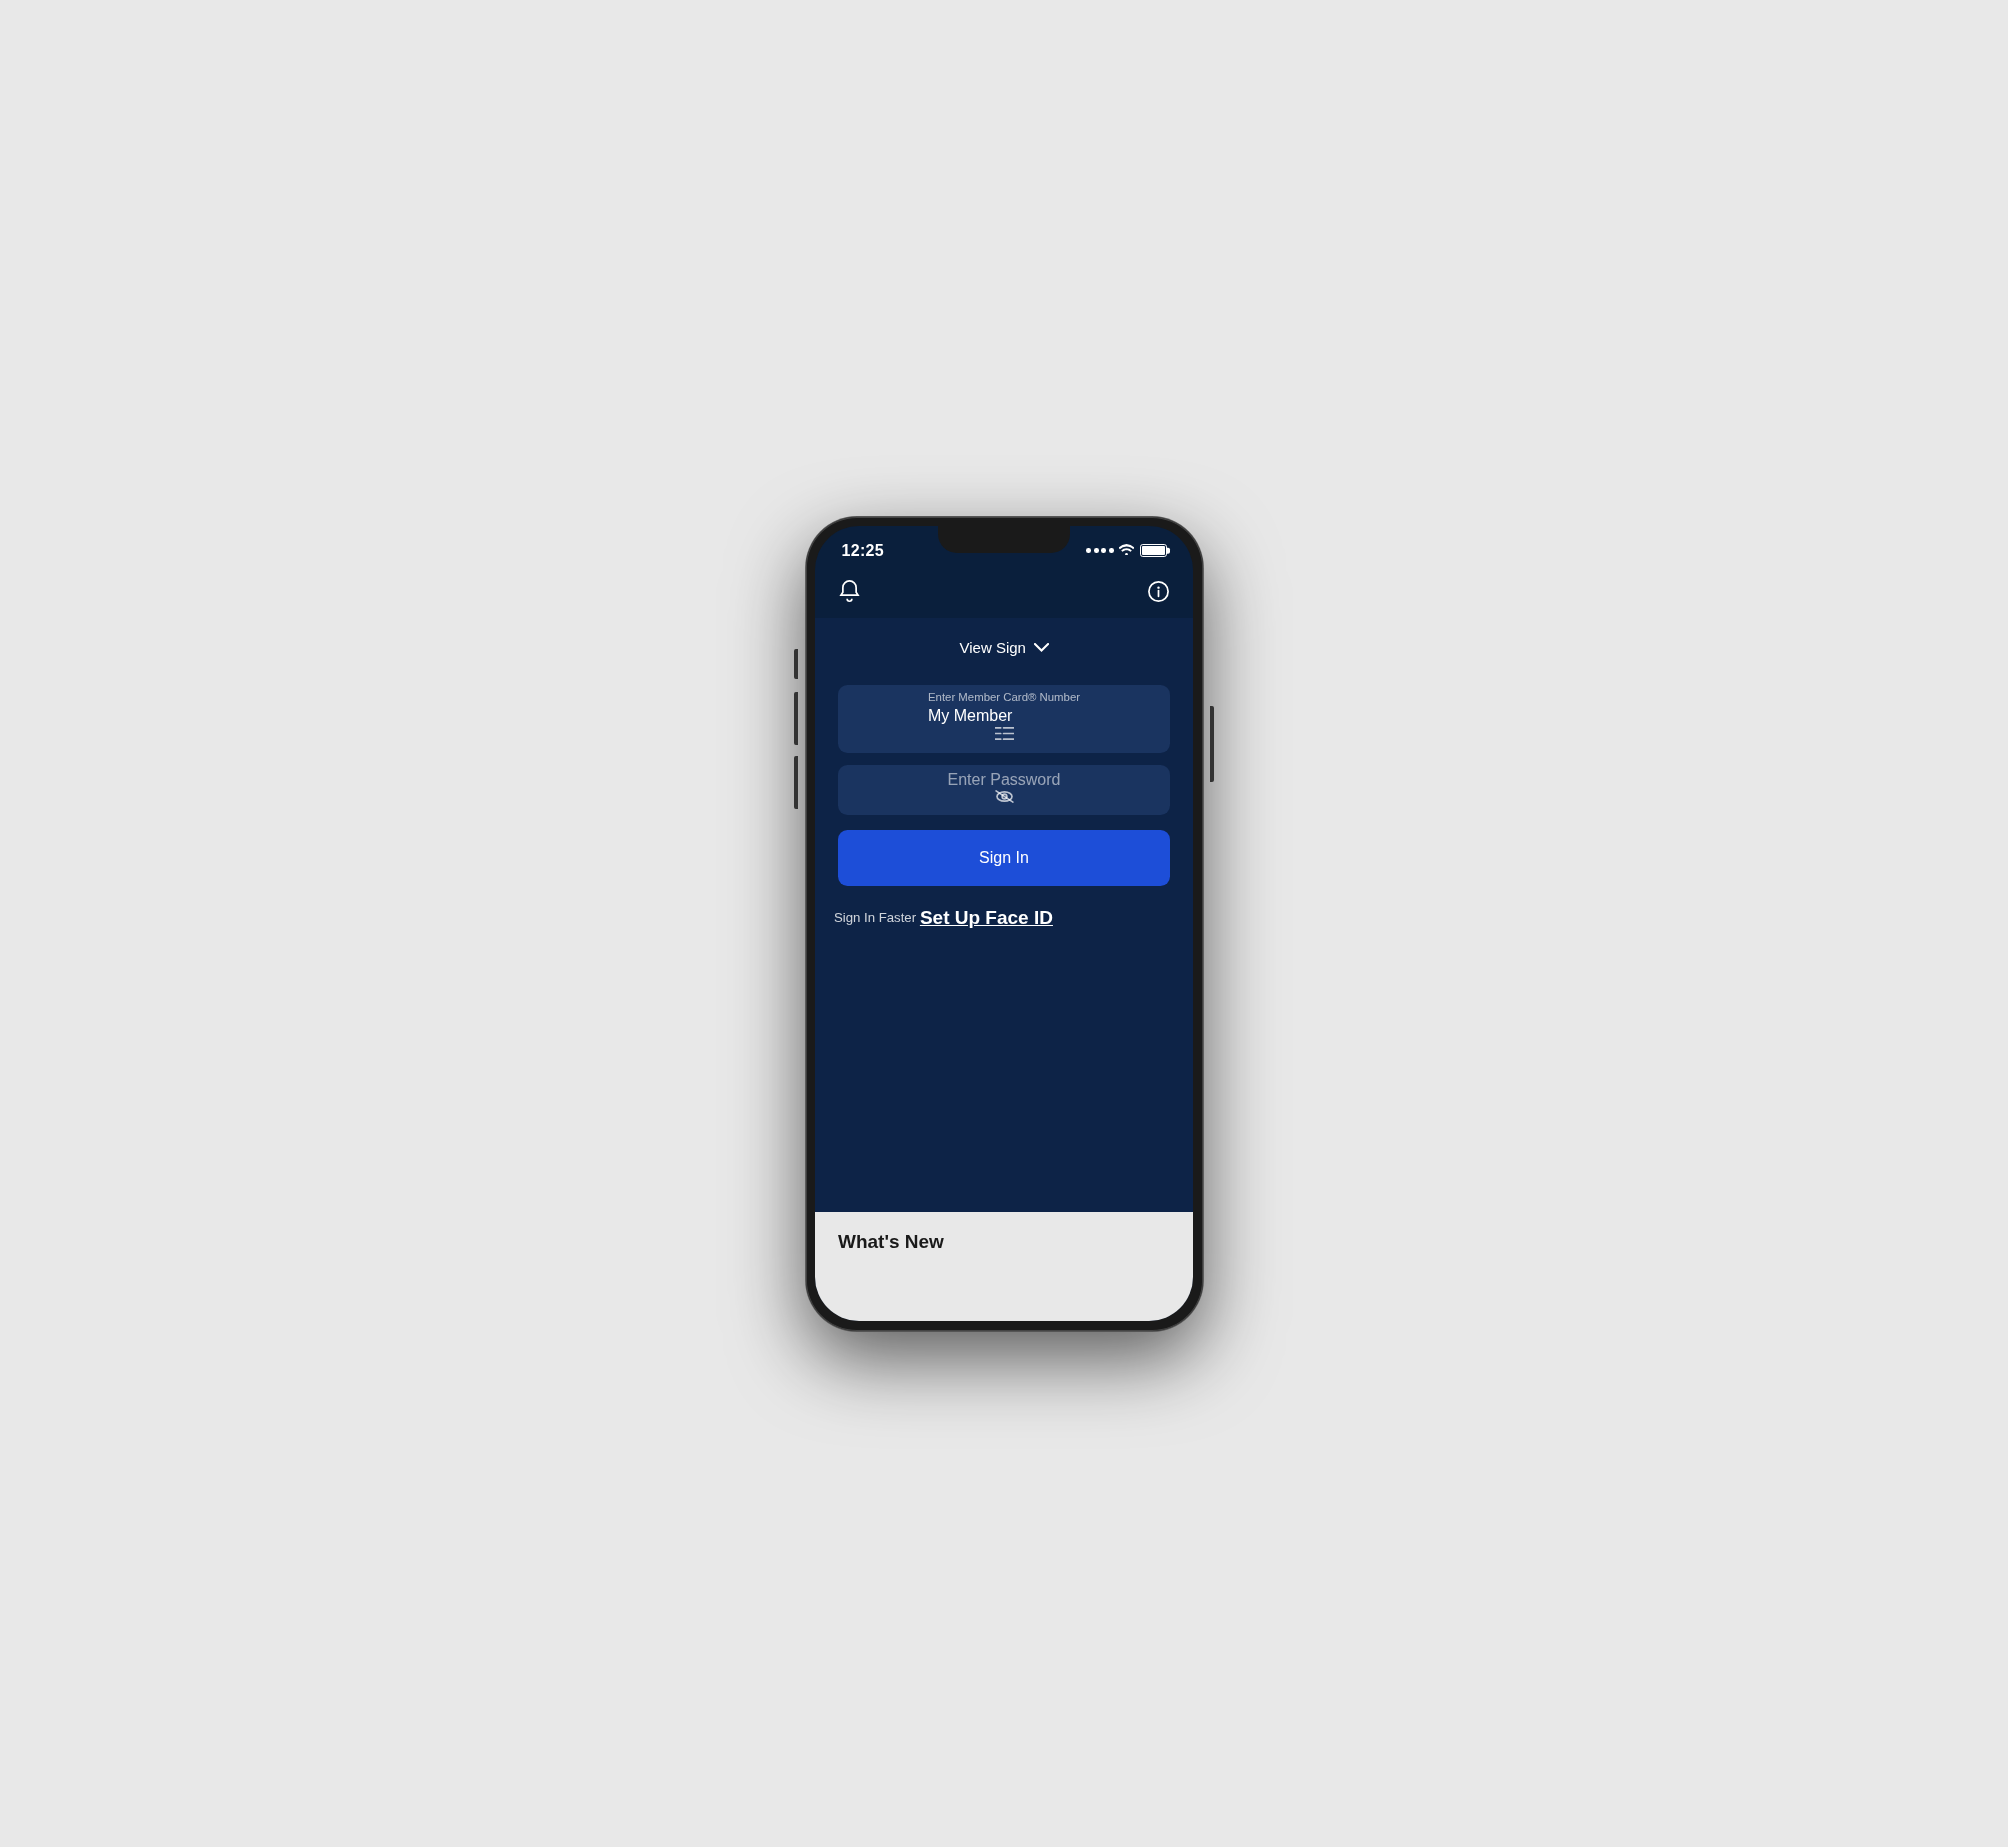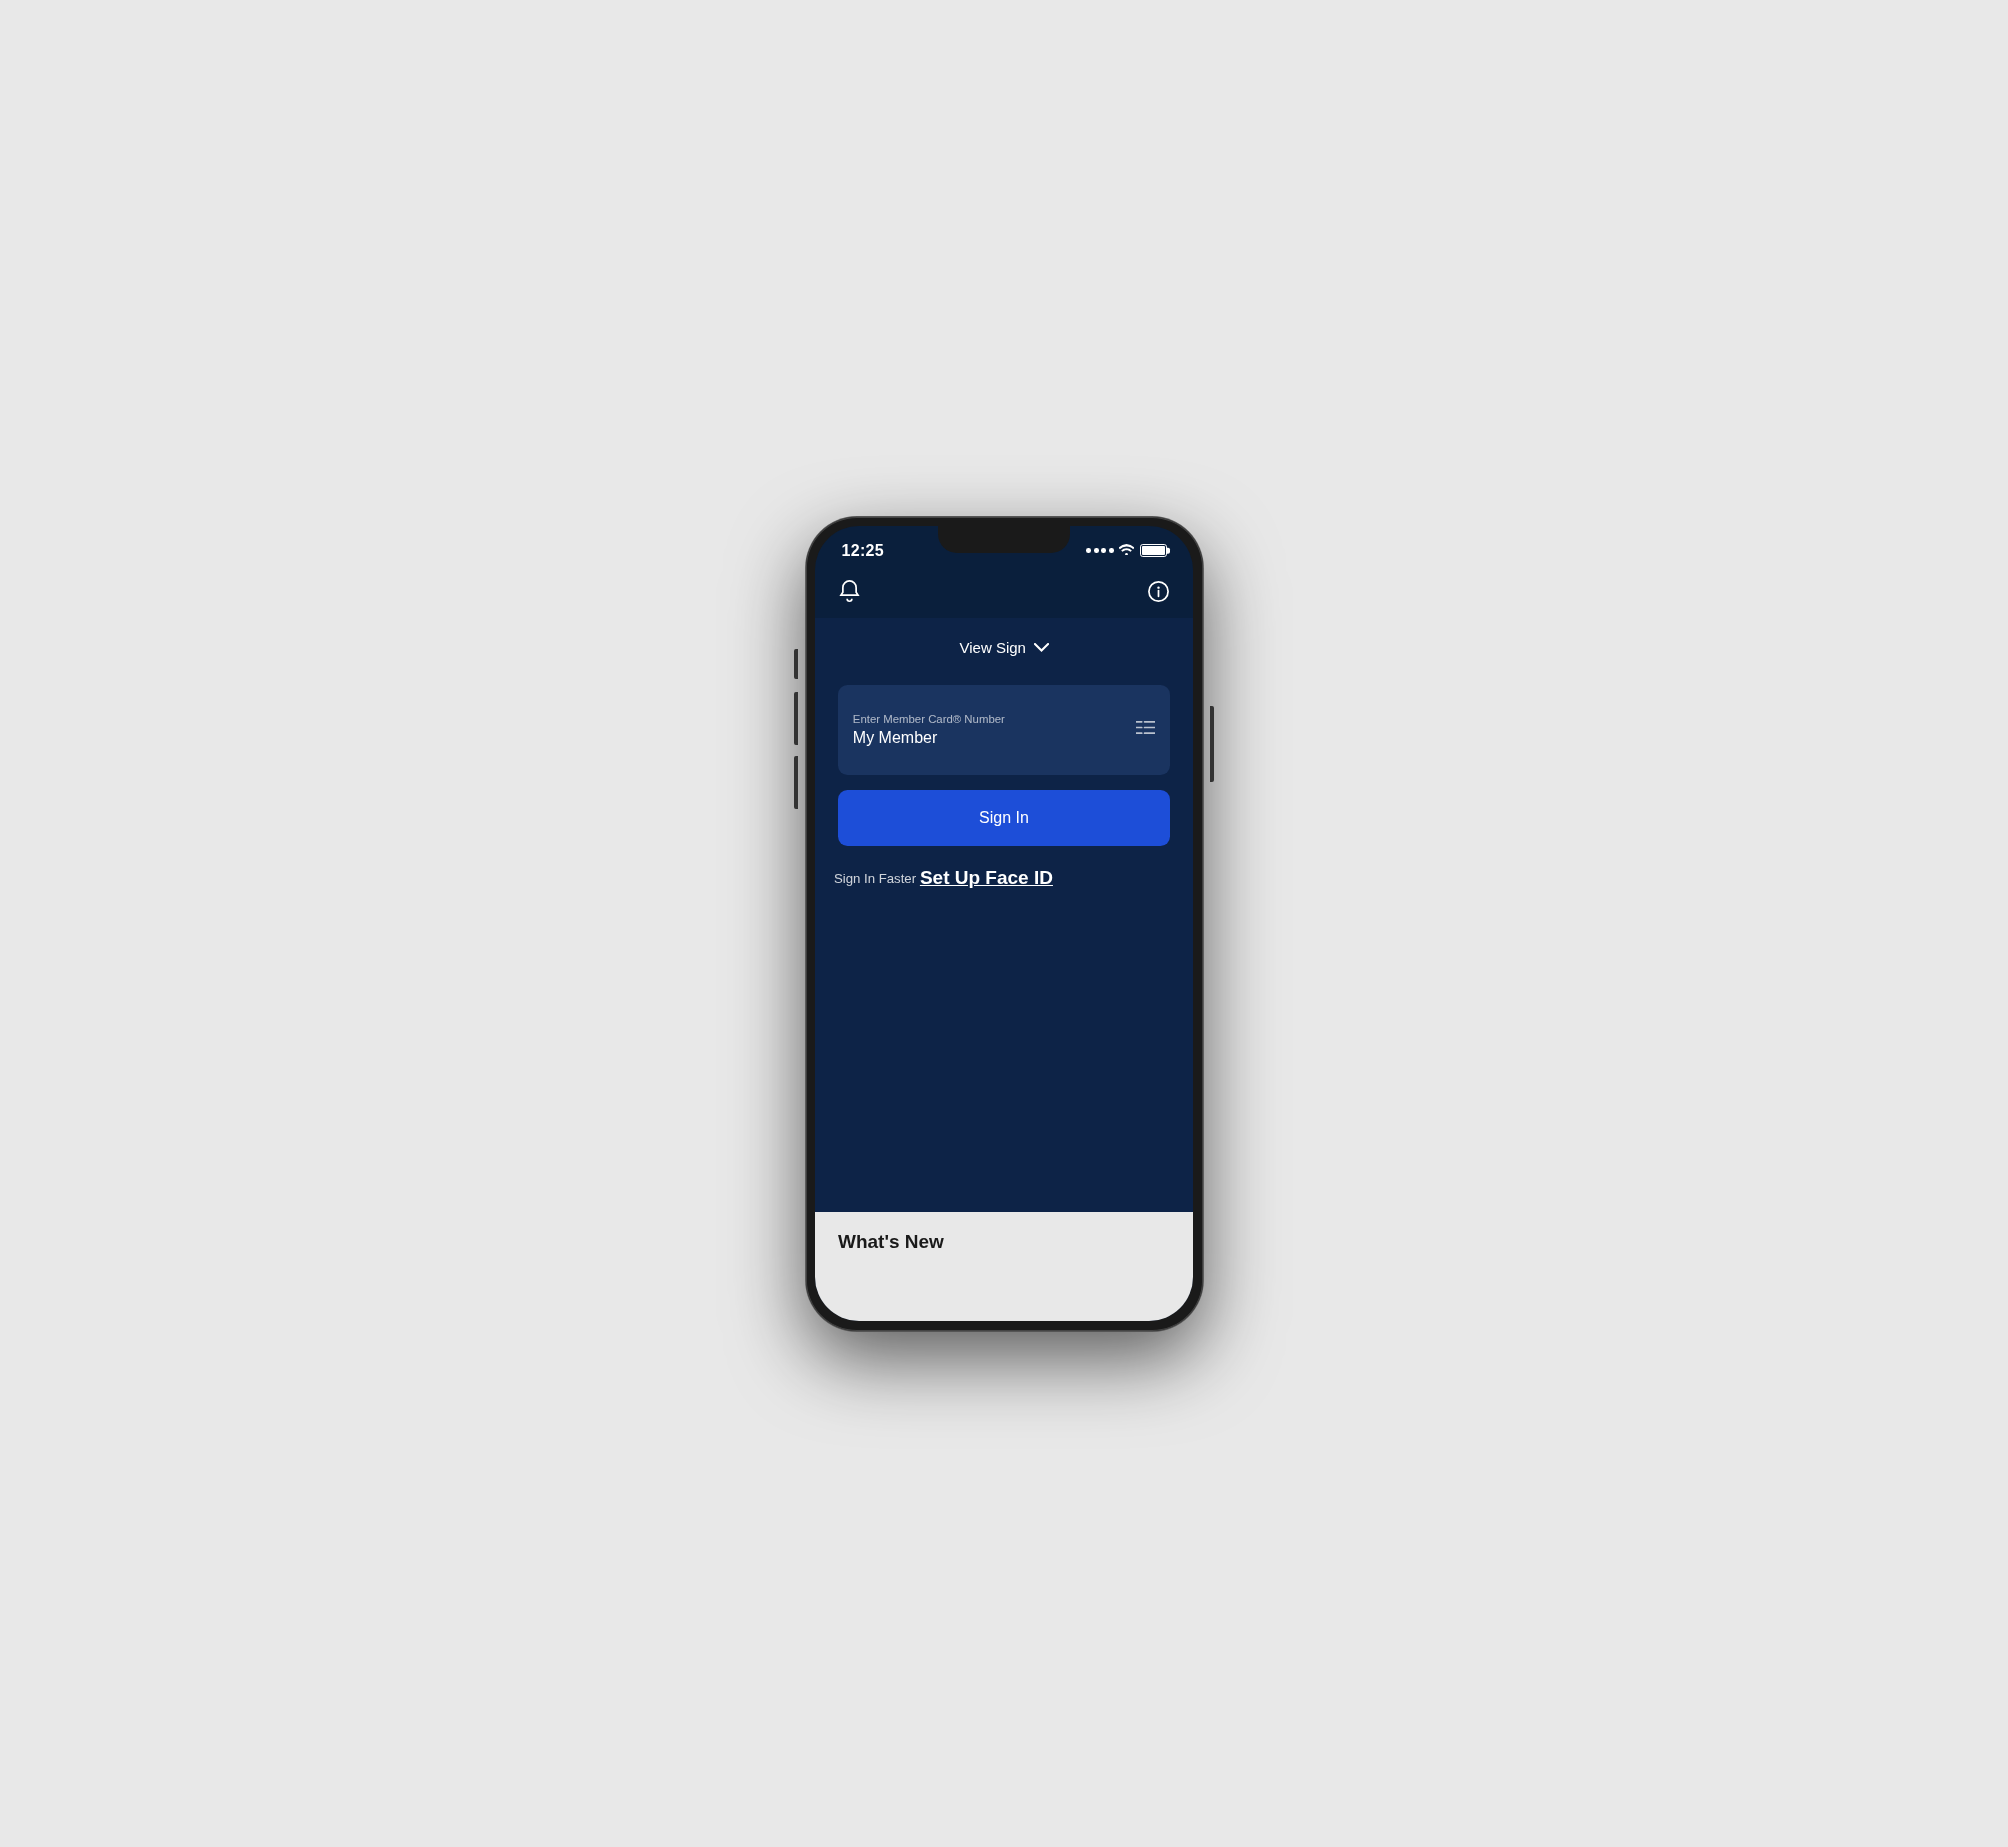--- a/index.html
+++ b/index.html
@@ -175,24 +175,25 @@
     .form-area {
       display: flex;
       flex-direction: column;
       gap: 11.4px;
       padding: 0 3.8px;
     }
 
     .input-group {
       background: #1a3460;
       border-radius: 9.5px;
-      padding: 28px 15px;
+      padding: 6px 15px;
       display: flex;
       align-items: center;
       justify-content: space-between;
+      flex-direction: column;
     }
 
     .input-left {
       display: flex;
       flex-direction: column;
       flex: 1;
     }
 
     .input-label {
       color: rgba(255,255,255,0.65);
@@ -386,20 +387,32 @@
                 <line x1="0" y1="3" x2="6" y2="3"></line>
                 <line x1="9" y1="3" x2="20" y2="3"></line>
                 <line x1="0" y1="9" x2="6" y2="9"></line>
                 <line x1="9" y1="9" x2="20" y2="9"></line>
                 <line x1="0" y1="15" x2="6" y2="15"></line>
                 <line x1="9" y1="15" x2="20" y2="15"></line>
               </svg>
             </span>
           </div>
 
+          <div class="input-group">
+            <div class="input-left">
+              <span class="input-placeholder">Enter Password</span>
+            </div>
+            <span class="input-icon">
+              <svg width="21" height="15" viewBox="0 0 22 16" fill="none" stroke="rgba(255,255,255,0.7)" stroke-width="1.8" stroke-linecap="round">
+                <ellipse cx="11" cy="8" rx="8" ry="5"></ellipse>
+                <circle cx="11" cy="8" r="2.5"></circle>
+                <line x1="2" y1="2" x2="20" y2="14"></line>
+              </svg>
+            </span>
+          </div>
 
           <div class="sign-in-btn">
             <span class="sign-in-text">Sign In</span>
           </div>
 
         </div>
 
         <div class="face-id-section">
           <span class="sign-in-faster">Sign In Faster</span>
           <span class="set-up-face-id">Set Up Face ID</span>

